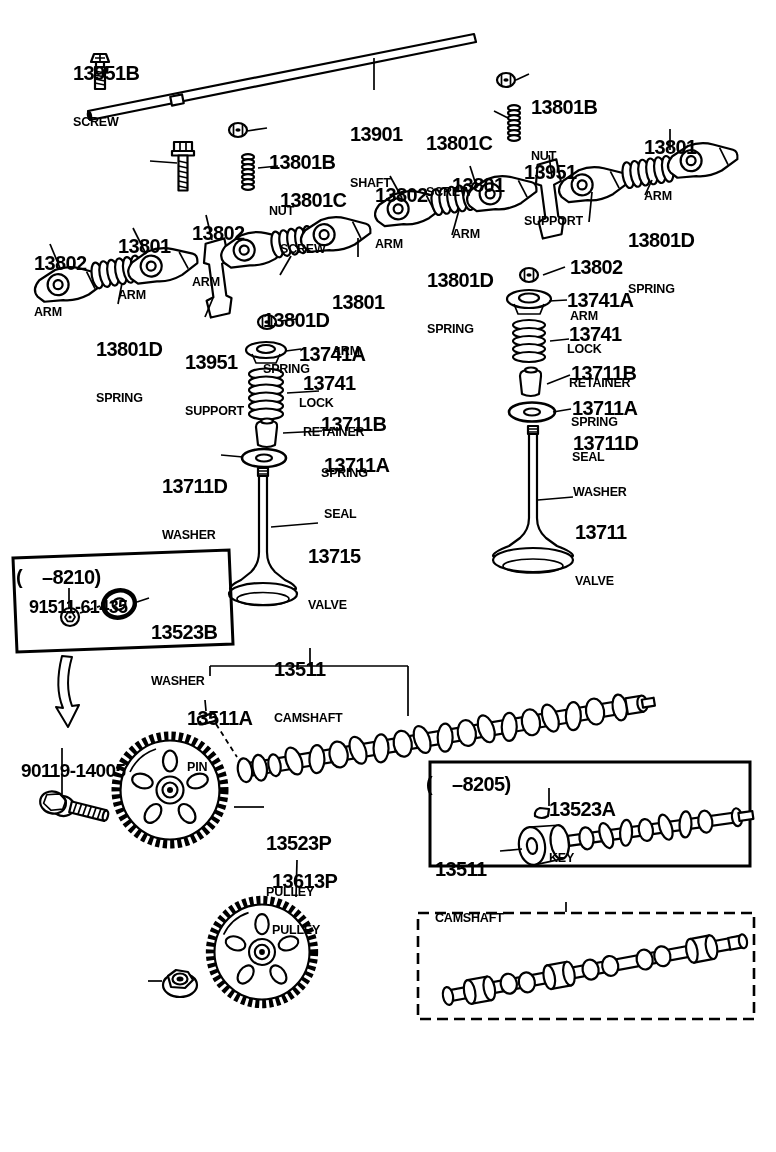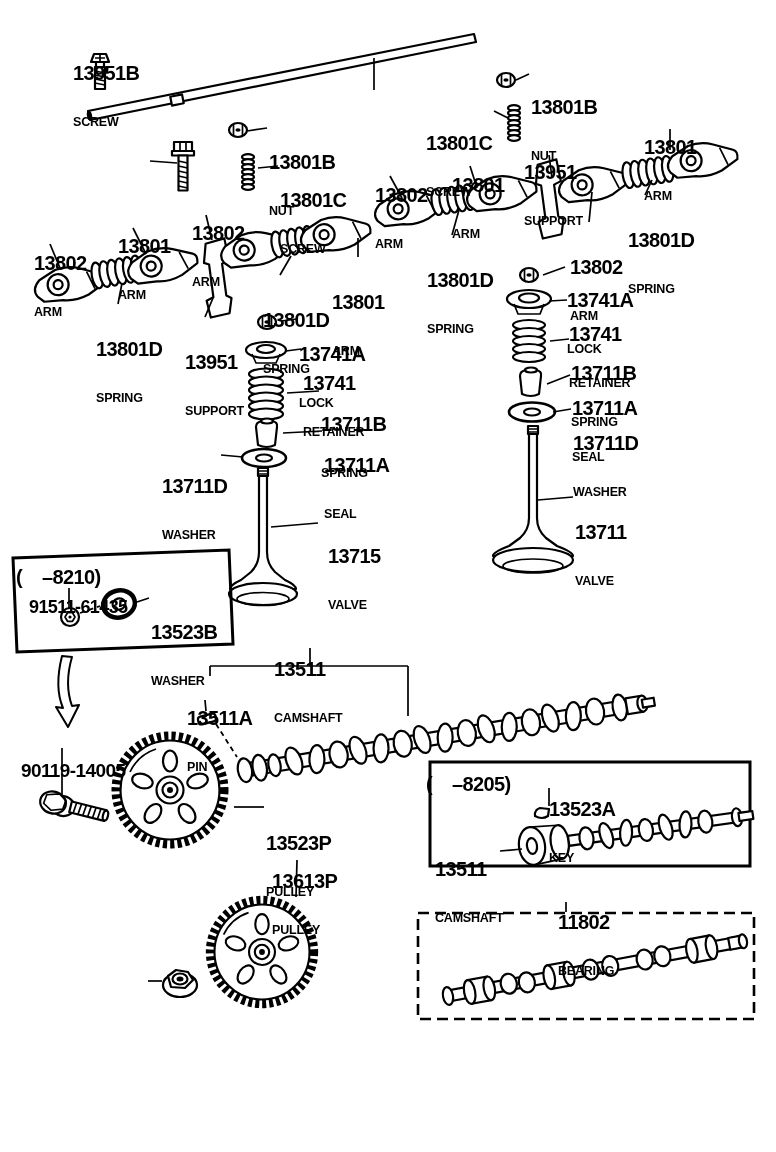--- a/index.html
+++ b/index.html
@@ -375,20 +375,24 @@
     <path class="dsh" d="M216,724 L237,757"></path>
   </g>
 
   <rect class="dk" x="0" y="1146" width="430" height="6"></rect>
 </svg>
 
 <div class="lbl" style="left:73px;top:30px">
   <span class="pn">13951B</span>
   <span class="pd">SCREW</span>
 </div>
+<div class="lbl" style="left:350px;top:91px">
+  <span class="pn">13901</span>
+  <span class="pd">SHAFT</span>
+</div>
 <div class="lbl" style="left:531px;top:64px">
   <span class="pn">13801B</span>
   <span class="pd">NUT</span>
 </div>
 <div class="lbl" style="left:426px;top:100px">
   <span class="pn">13801C</span>
   <span class="pd">SCREW</span>
 </div>
 <div class="lbl" style="left:269px;top:119px">
   <span class="pn">13801B</span>
@@ -467,21 +471,21 @@
   <span class="pd">SPRING</span>
 </div>
 <div class="lbl" style="left:324px;top:422px">
   <span class="pn">13711A</span>
   <span class="pd">SEAL</span>
 </div>
 <div class="lbl" style="left:162px;top:443px">
   <span class="pn">13711D</span>
   <span class="pd">WASHER</span>
 </div>
-<div class="lbl" style="left:328px;top:513px">
+<div class="lbl" style="left:308px;top:513px">
   <span class="pn">13715</span>
   <span class="pd">VALVE</span>
 </div>
 <div class="lbl" style="left:567px;top:257px">
   <span class="pn">13741A</span>
   <span class="pd">LOCK</span>
 </div>
 <div class="lbl" style="left:569px;top:291px">
   <span class="pn">13741</span>
   <span class="pd">RETAINER</span>
@@ -537,21 +541,17 @@
   <span class="pn">(    –8205)</span>
 </div>
 <div class="lbl" style="left:549px;top:766px">
   <span class="pn">13523A</span>
   <span class="pd">KEY</span>
 </div>
 <div class="lbl" style="left:435px;top:826px">
   <span class="pn">13511</span>
   <span class="pd">CAMSHAFT</span>
 </div>
-<div class="lbl" style="left:558px;top:879px">
-  <span class="pn">11802</span>
-  <span class="pd">BEARING</span>
-</div>
 <div class="lbl sz17" style="left:674px;top:1020px">
   <span class="pn">MA 5180-J</span>
 </div>
 
 </div>
 
 </body></html>

